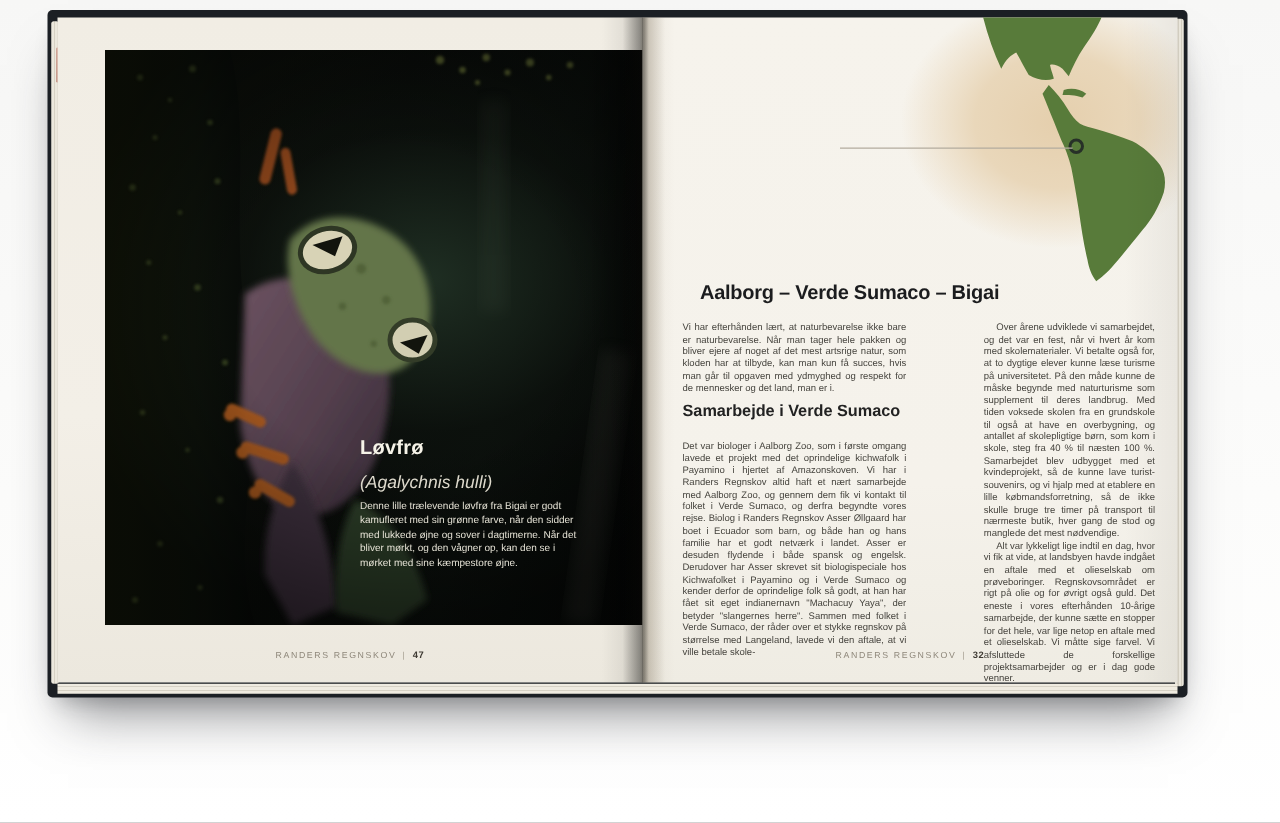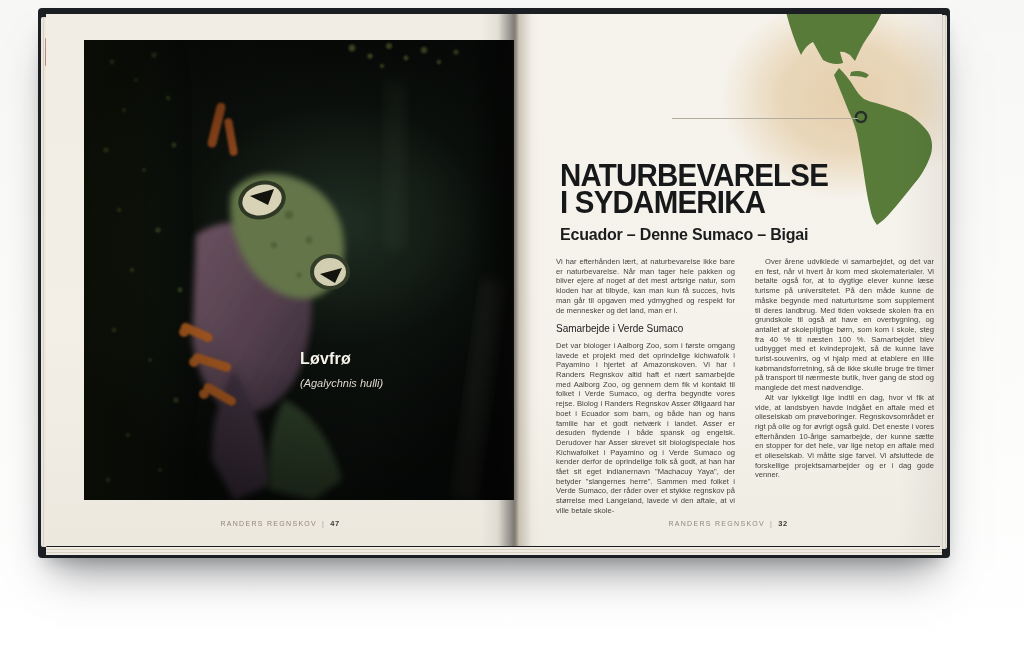--- a/index.html
+++ b/index.html
@@ -20,42 +20,42 @@
   .gutter{position:absolute;left:452px;top:0;width:34px;height:532px;pointer-events:none;z-index:6;
           background:linear-gradient(to right,rgba(0,0,0,0) 0%,rgba(10,10,8,.35) 40%,rgba(30,25,15,.5) 50%,rgba(90,75,50,.22) 62%,rgba(90,75,50,0) 100%);}
   
   .photo{position:absolute;left:38px;top:26px;right:0;bottom:46px;overflow:hidden;
          background:radial-gradient(ellipse 62% 48% at 60% 40%,rgba(32,48,36,.95) 0%,rgba(12,17,13,.6) 55%,rgba(5,7,6,.2) 80%),
                     linear-gradient(105deg,#10140c 0%,#0a0d0a 45%,#0c110d 70%,#060807 100%);}
   .photo svg{position:absolute;left:0;top:0;width:100%;height:100%;}
   .photo .vignette{position:absolute;inset:0;pointer-events:none;
          background:radial-gradient(ellipse 70% 60% at 55% 45%,rgba(0,0,0,0) 45%,rgba(0,0,0,.45) 92%),
                     linear-gradient(to left,rgba(0,0,0,.5) 0%,rgba(0,0,0,0) 10%);}
-  .photo-caption{position:absolute;left:216px;top:310px;width:182px;color:#e9e6da;z-index:3;}
+  .photo-caption{position:absolute;left:204px;top:310px;width:182px;color:#e9e6da;z-index:3;}
   .caption-title{font-size:16px;font-weight:bold;color:#f6f3e8;letter-spacing:.2px;}
-  .caption-latin{font-size:11px;font-style:italic;margin-top:9px;color:#ddd9cc;}
+  .caption-latin{font-size:14px;font-style:italic;margin-top:9px;color:#ddd9cc;}
   .caption-body{font-size:8px;line-height:11.4px;margin-top:6px;color:#e4e1d4;}
   .folio{position:absolute;left:0;right:0;bottom:18px;text-align:center;font-size:7px;letter-spacing:1.3px;color:#8f887b;z-index:4;}
   .folio .sep{margin:0 5px;color:#a59e90;}
   .folio .num{font-weight:bold;font-size:7.5px;color:#3e3a33;letter-spacing:.5px;}
   
   .map-tan{position:absolute;right:0;top:0;width:300px;height:320px;pointer-events:none;
            background:radial-gradient(ellipse 58% 44% at 68% 26%,#e5cfad 0%,#e9d7ba 38%,rgba(245,242,235,0) 72%);}
   .map-svg{position:absolute;left:0;top:0;width:428px;height:262px;pointer-events:none;}
   .map-caption{position:absolute;left:160px;top:48px;width:158px;font-size:7.5px;line-height:11px;color:#3e3b35;z-index:2;}
   .map-rule{position:absolute;left:158px;top:104px;width:186px;height:1px;background:#b3ac9e;z-index:2;}
   .headline{position:absolute;left:46px;top:148px;margin:0;color:#17181a;z-index:2;}
   .headline span{display:block;font-size:31px;line-height:27px;font-weight:bold;letter-spacing:-.8px;
                  transform:scaleX(.95);transform-origin:left;}
   .subtitle{position:absolute;left:46px;top:212px;margin:0;font-size:16px;font-weight:bold;letter-spacing:-.2px;color:#1b1c1e;z-index:2;}
-  .cols{position:absolute;left:42px;top:243px;width:378px;display:flex;gap:20px;z-index:2;}
+  .cols{position:absolute;left:32px;top:243px;width:378px;display:flex;gap:20px;z-index:2;}
   .col{width:184px;font-size:7.6px;line-height:9.7px;text-align:justify;color:#46443e;}
   .col p{margin:0;}
-  .col .indent{text-indent:10px;}
-  .col-heading{font-size:10px;font-weight:normal;color:#222;margin:9px 0 7px 0;}
+  .col .indent{text-indent:10px;margin-left:42px;}
+  .col-heading{font-size:13px;font-weight:bold;color:#222;margin:9px 0 18px 0;}
   
   .page-right::after{content:"";position:absolute;inset:0;pointer-events:none;
         background:linear-gradient(to right,rgba(120,100,70,.10) 0%,rgba(120,100,70,0) 6%,rgba(0,0,0,0) 90%,rgba(0,0,0,.05) 100%);}
   .page-left::after{content:"";position:absolute;inset:0;pointer-events:none;
         background:linear-gradient(to left,rgba(0,0,0,.12) 0%,rgba(0,0,0,0) 7%);}
 </style>
 </head>
 <body>
 
 <div class="stage">
@@ -160,20 +160,21 @@
               <ellipse cx="178" cy="160" rx="22" ry="17" fill="#d8d3b6" stroke="#2e3624" stroke-width="4" transform="rotate(-16 178 160)"></ellipse>
               <path d="M166,156 L190,149 L184,165 Z" fill="#12140d"></path>
               <ellipse cx="246" cy="232" rx="18" ry="16" fill="#d2ceb2" stroke="#333c28" stroke-width="4"></ellipse>
               <path d="M236,234 L258,228 L251,243 Z" fill="#12140d"></path>
             </g>
           </svg>
           <div class="vignette"></div>
           <div class="photo-caption">
             <div class="caption-title">Løvfrø</div>
             <div class="caption-latin">(Agalychnis hulli)</div>
+            <div class="caption-body">Denne lille trælevende løvfrø fra Bigai er godt kamufleret med sin grønne farve, når den sidder med lukkede øjne og sover i dagtimerne. Når det bliver mørkt, og den vågner op, kan den se i mørket med sine kæmpestore øjne.</div>
           </div>
         </div>
         <div class="folio">
           <span>RANDERS REGNSKOV</span><span class="sep">|</span><span class="num">47</span>
         </div>
       </div>
 
       <div class="page page-right">
         <div class="map-tan"></div>
         <svg class="map-svg" viewBox="0 0 428 262">
@@ -181,25 +182,21 @@
           <path fill="#587b3a" d="M272,-2 L368,-2 C365,6 360,14 353,24 C348,31 344,40 341,47 L336,41 C332,38 328,37 326,38 C327,43 329,47 329,49 C323,51 316,50 309,46 C306,41 303,35 299,28 C295,30 291,33 287,41 C281,28 276,14 272,-2 Z"></path>
 
           <path fill="#587b3a" d="M337,58 C343,56 350,57 355,61 L352,64 C346,62 340,62 336,62 Z"></path>
 
           <path fill="#587b3a" d="M325,54 C331,60 336,66 340,73 C343,78 346,82 350,85 C354,87 358,88 362,89 C372,92 382,95 392,99 C400,103 408,110 414,118 C418,124 419,132 417,140 C413,152 407,162 400,170 C392,180 384,190 377,198 C372,204 367,208 363,211 C359,206 357,200 356,194 C353,182 351,168 349,154 C347,142 345,130 343,120 C341,112 338,104 335,98 C333,93 331,88 329,83 C326,76 323,68 320,61 Z"></path>
 
           <circle cx="347" cy="103" r="5" fill="none" stroke="#273028" stroke-width="2.4"></circle>
         </svg>
         <div class="map-rule"></div>
 
-        <h1 class="headline">
-          <span>NATURBEVARELSE</span>
-          <span>I SYDAMERIKA</span>
-        </h1>
-        <h2 class="subtitle">Ecuador – Denne Sumaco – Bigai</h2>
+        <h2 class="subtitle">Aalborg – Verde Sumaco – Bigai</h2>
 
         <div class="cols">
           <div class="col">
             <p>Vi har efterhånden lært, at naturbevarelse ikke bare er naturbevarelse. Når man tager hele pakken og bliver ejere af noget af det mest artsrige natur, som kloden har at tilbyde, kan man kun få succes, hvis man går til opgaven med ydmyghed og respekt for de mennesker og det land, man er i.</p>
             <div class="col-heading">Samarbejde i Verde Sumaco</div>
             <p>Det var biologer i Aalborg Zoo, som i første omgang lavede et projekt med det oprindelige kichwafolk i Payamino i hjertet af Amazonskoven. Vi har i Randers Regnskov altid haft et nært samarbejde med Aalborg Zoo, og gennem dem fik vi kontakt til folket i Verde Sumaco, og derfra begyndte vores rejse. Biolog i Randers Regnskov Asser Øllgaard har boet i Ecuador som barn, og både han og hans familie har et godt netværk i landet. Asser er desuden flydende i både spansk og engelsk. Derudover har Asser skrevet sit biologispeciale hos Kichwafolket i Payamino og i Verde Sumaco og kender derfor de oprindelige folk så godt, at han har fået sit eget indianernavn "Machacuy Yaya", der betyder "slangernes herre". Sammen med folket i Verde Sumaco, der råder over et stykke regnskov på størrelse med Langeland, lavede vi den aftale, at vi ville betale skole-</p>
           </div>
           <div class="col">
             <p class="indent">Over årene udviklede vi samarbejdet, og det var en fest, når vi hvert år kom med skolematerialer. Vi betalte også for, at to dygtige elever kunne læse turisme på universitetet. På den måde kunne de måske begynde med naturturisme som supplement til deres landbrug. Med tiden voksede skolen fra en grundskole til også at have en overbygning, og antallet af skolepligtige børn, som kom i skole, steg fra 40 % til næsten 100 %. Samarbejdet blev udbygget med et kvindeprojekt, så de kunne lave turist-souvenirs, og vi hjalp med at etablere en lille købmandsforretning, så de ikke skulle bruge tre timer på transport til nærmeste butik, hver gang de stod og manglede det mest nødvendige.</p>
             <p class="indent">Alt var lykkeligt lige indtil en dag, hvor vi fik at vide, at landsbyen havde indgået en aftale med et olieselskab om prøveboringer. Regnskovsområdet er rigt på olie og for øvrigt også guld. Det eneste i vores efterhånden 10-årige samarbejde, der kunne sætte en stopper for det hele, var lige netop en aftale med et olieselskab. Vi måtte sige farvel. Vi afsluttede de forskellige projektsamarbejder og er i dag gode venner.</p>

